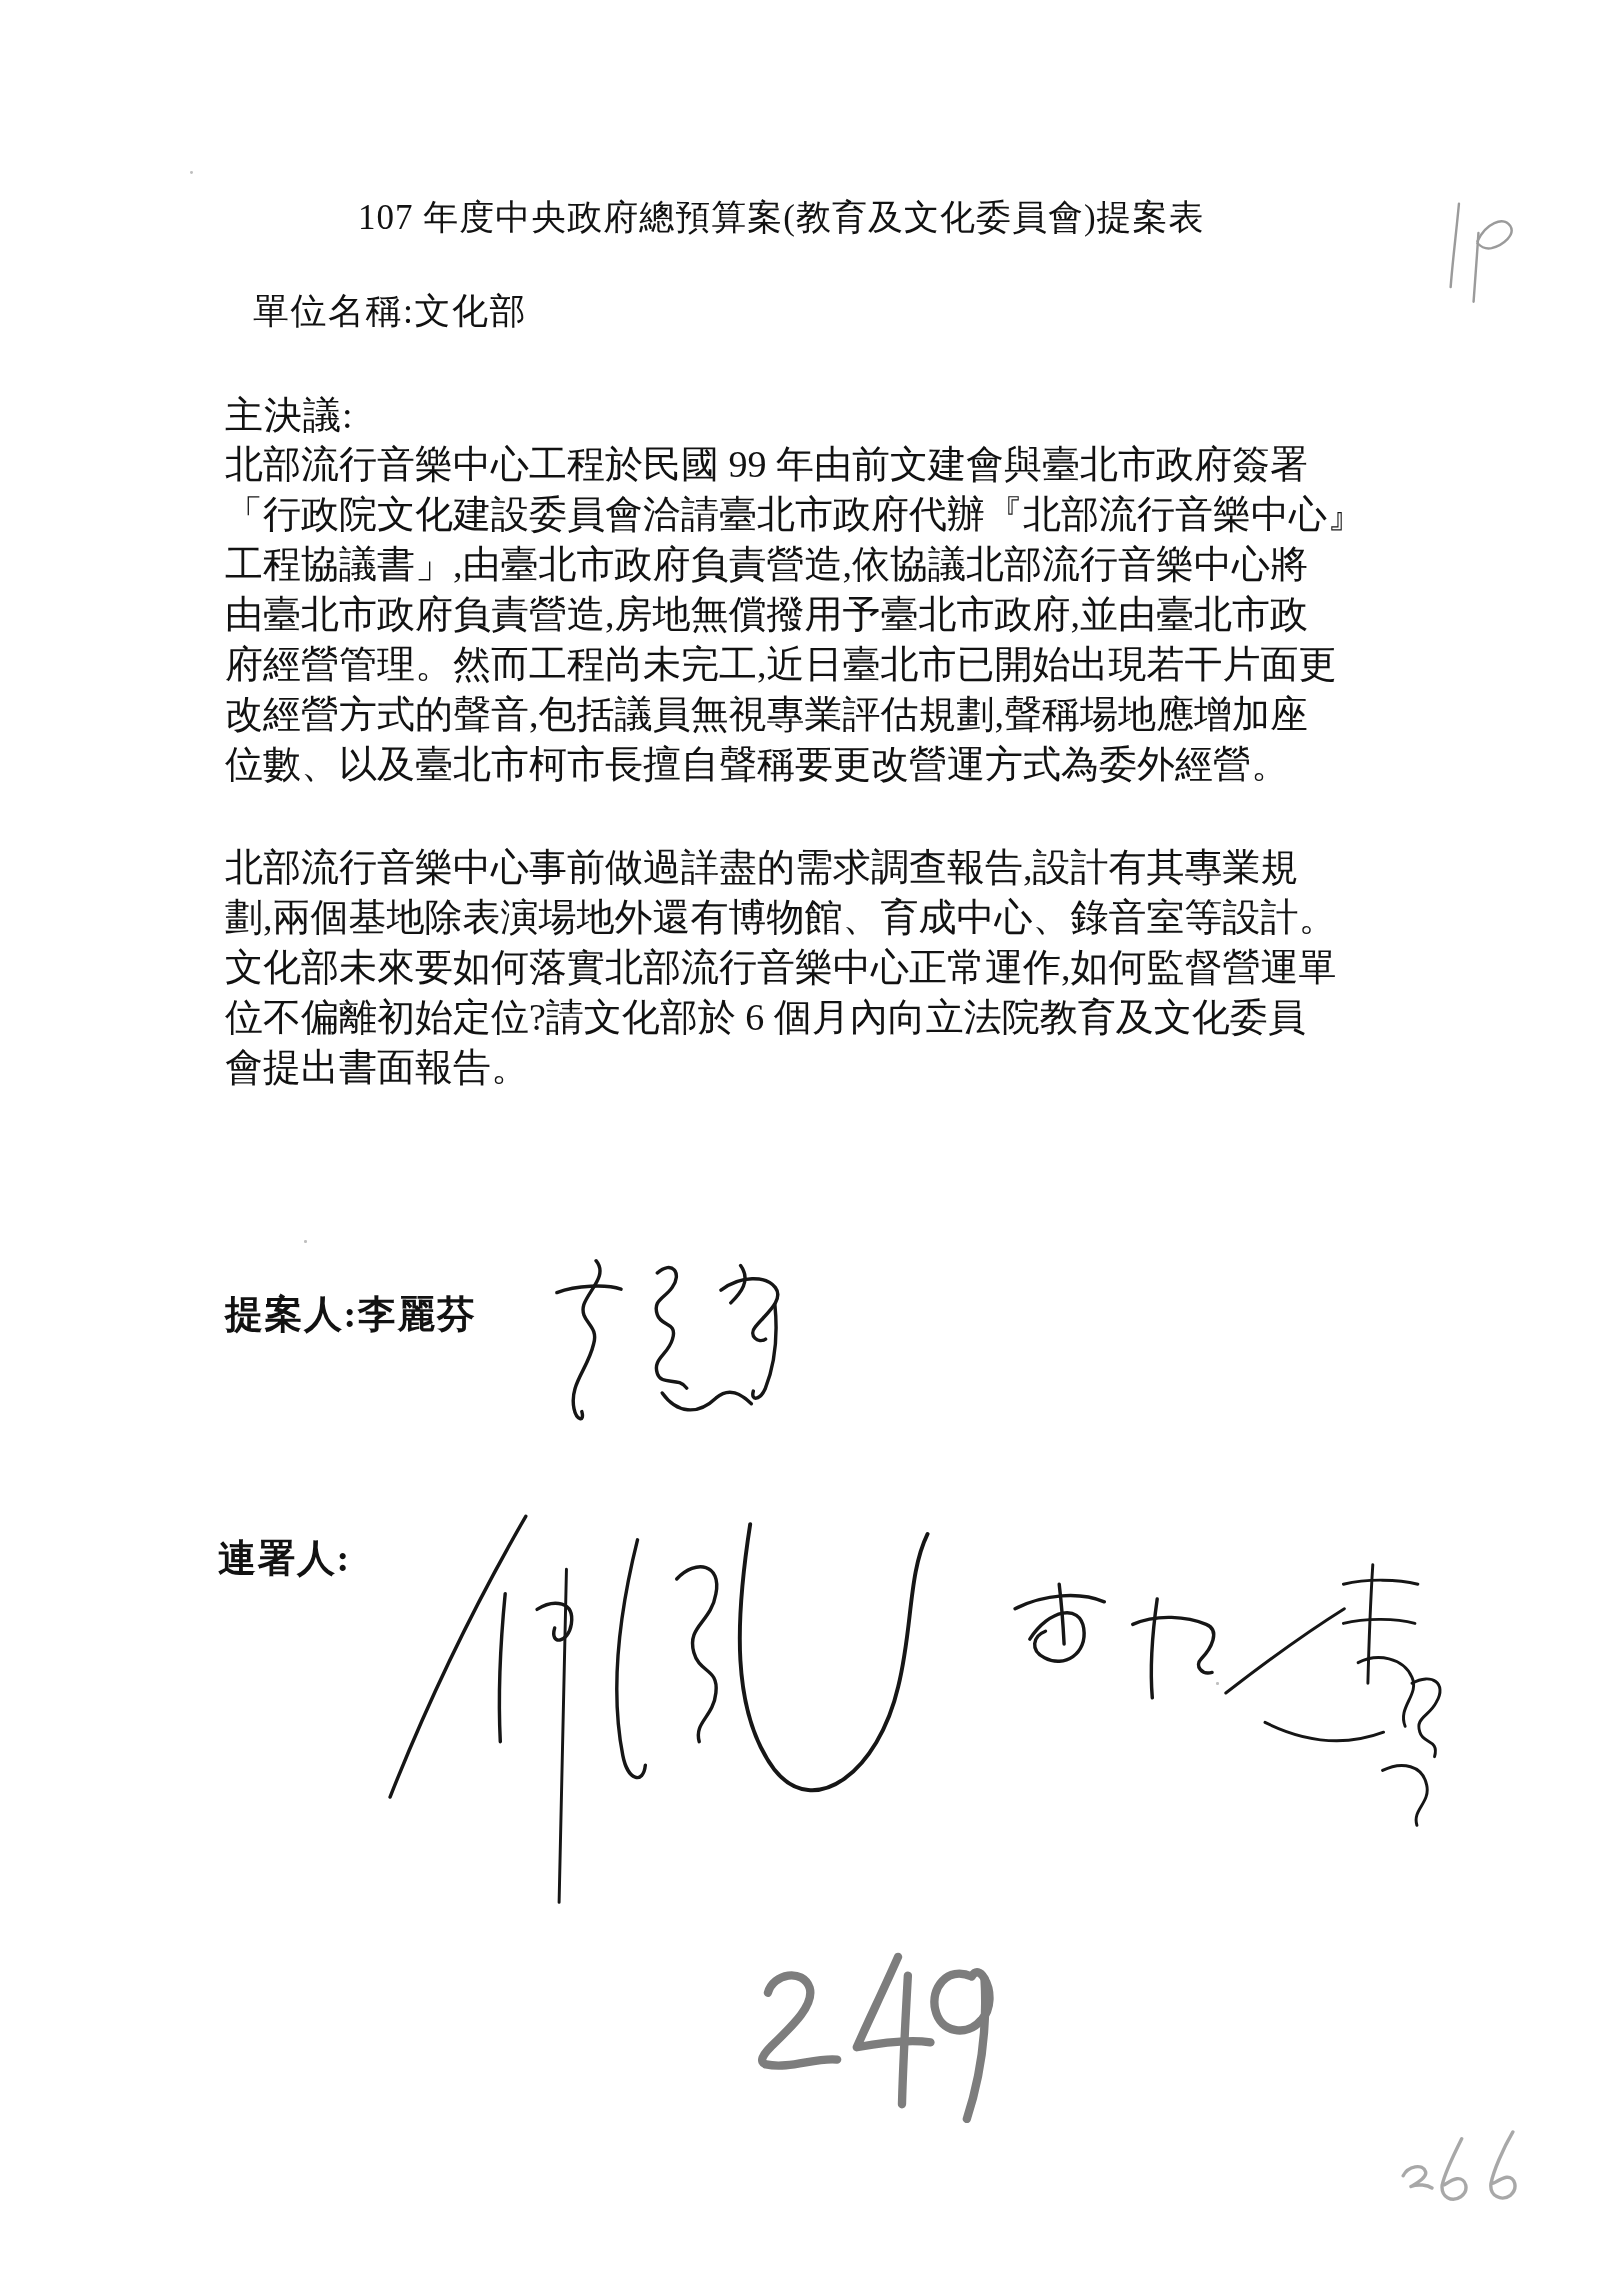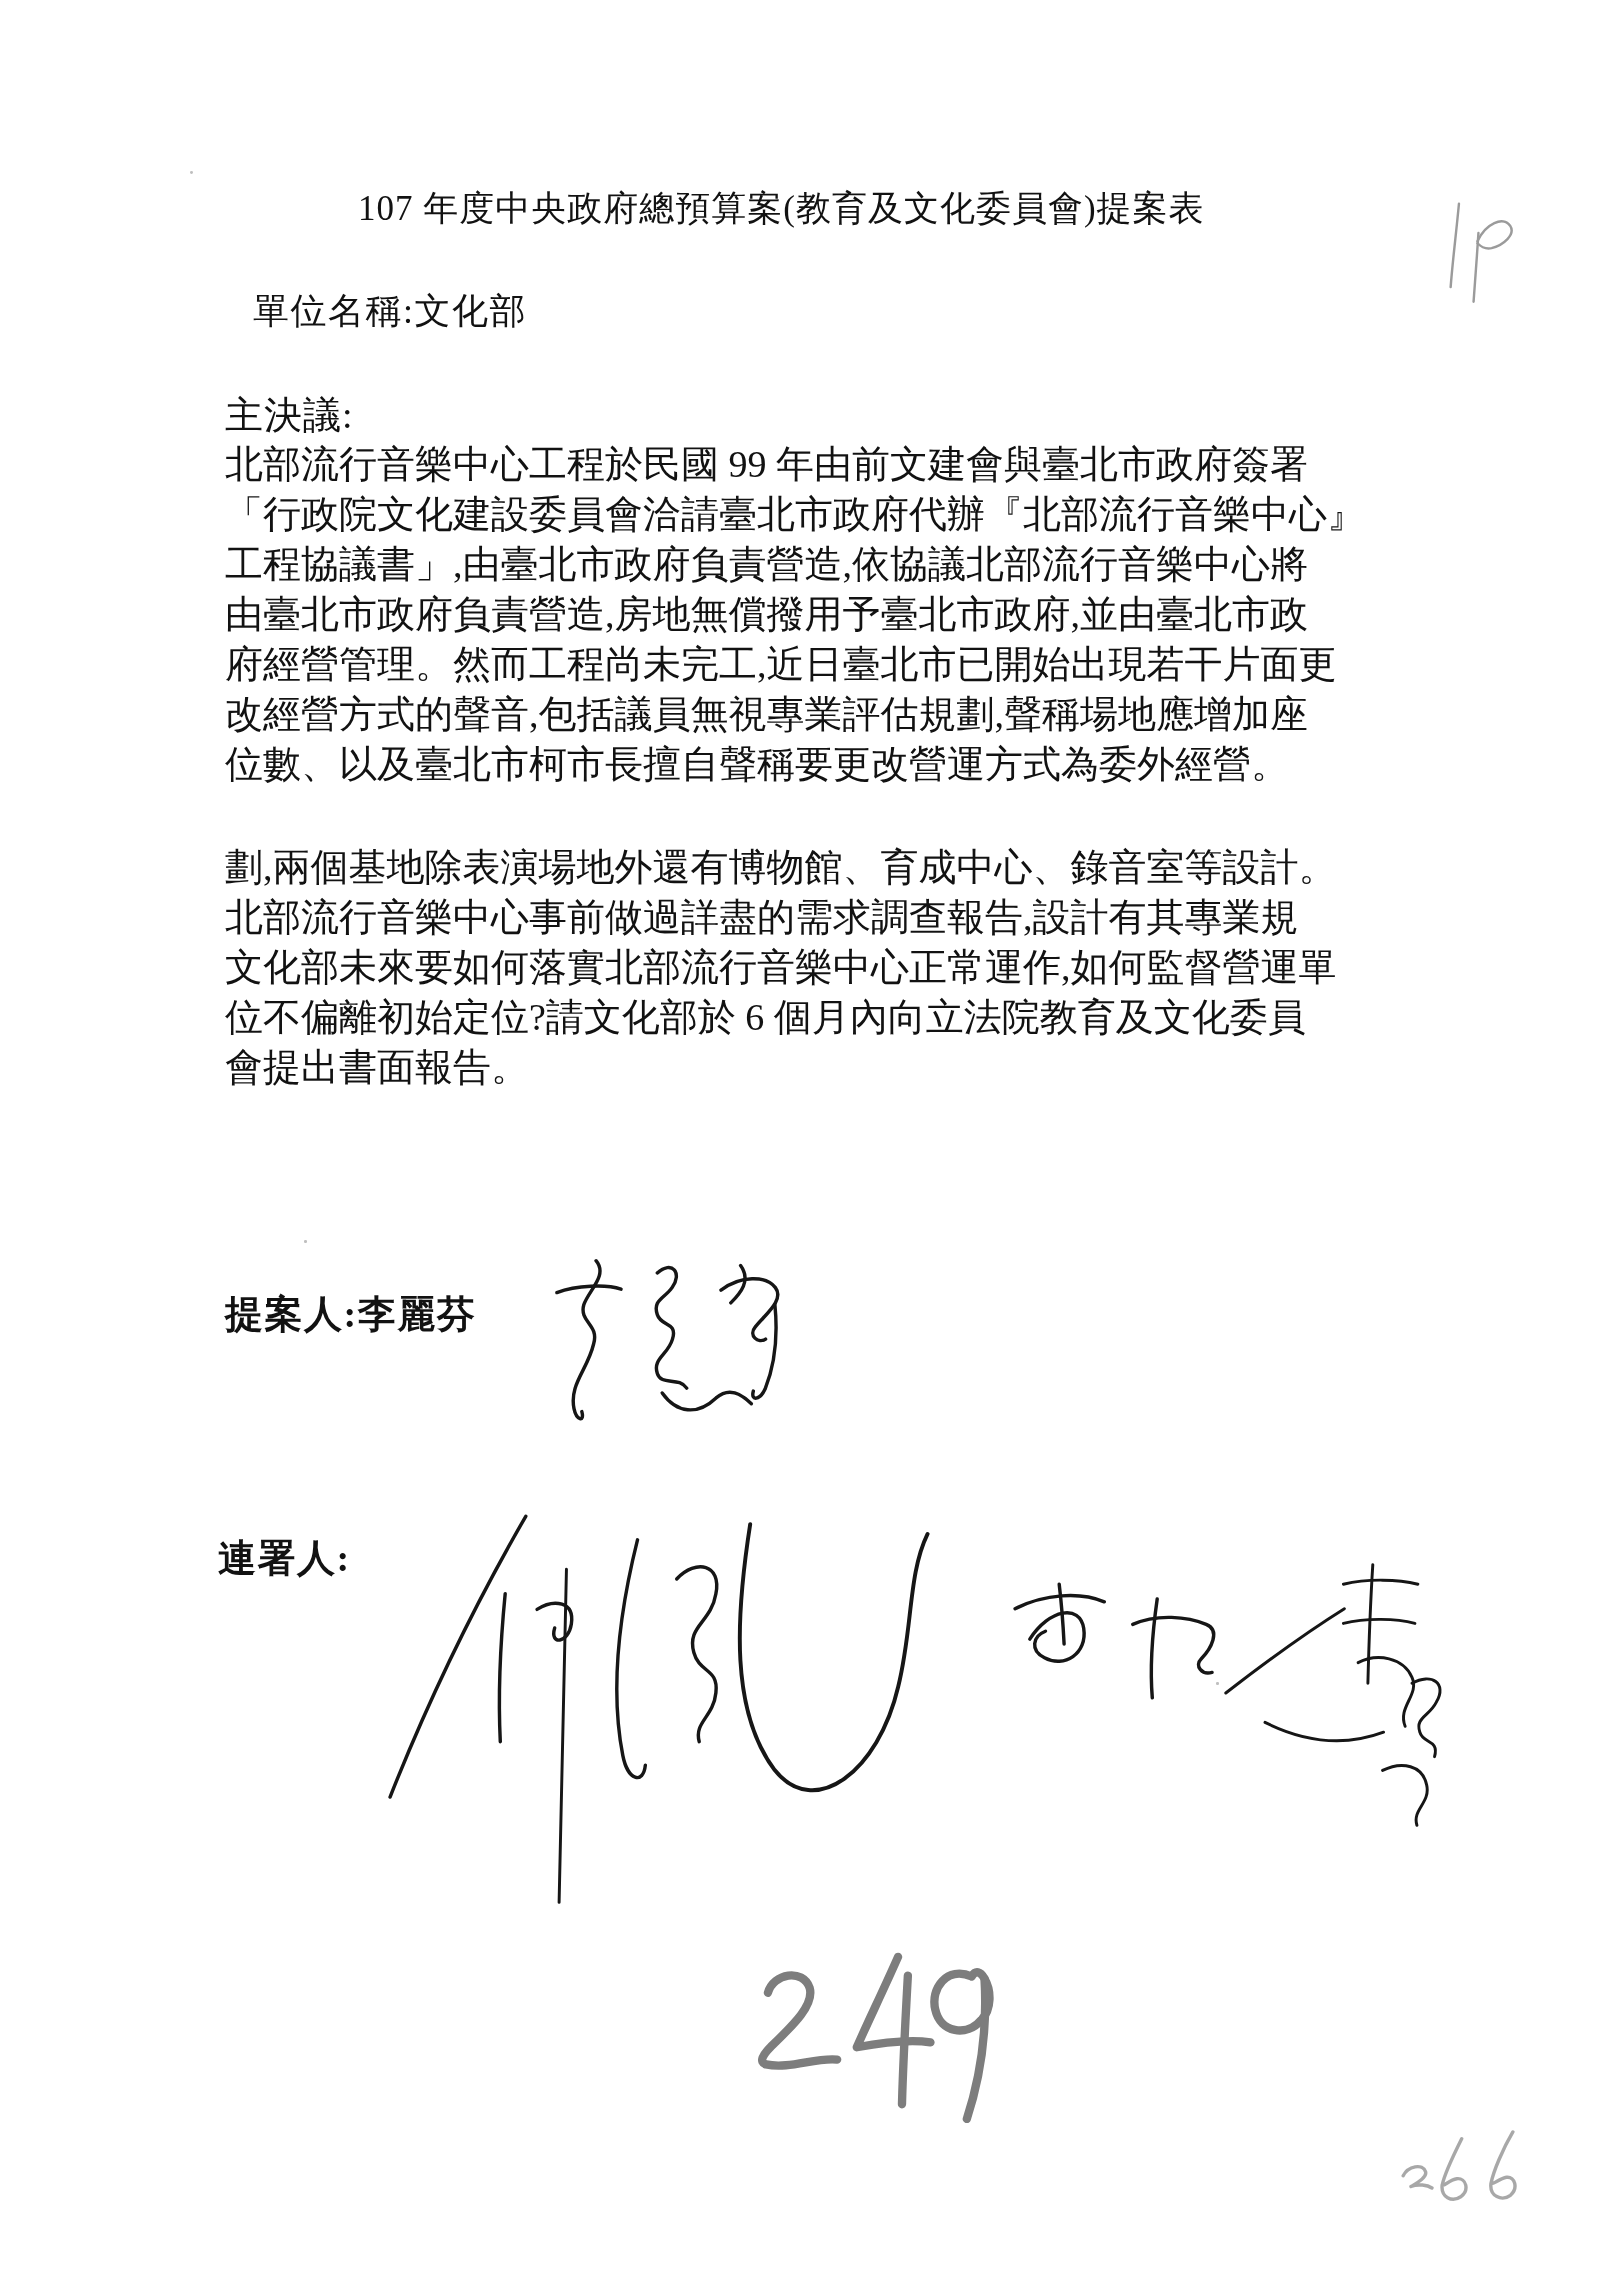--- a/index.html
+++ b/index.html
@@ -5,21 +5,21 @@
   html,body{margin:0;padding:0;background:#e8e8e8;}
   .page{
     position:relative;
     width:1624px;height:2295px;
     background:#ffffff;
     overflow:hidden;
     font-family:"Liberation Serif","DejaVu Serif",serif;
     color:#121212;
   }
   .title{
-    position:absolute;left:358px;top:185px;
+    position:absolute;left:358px;top:194px;
     font-size:35px;letter-spacing:1px;white-space:nowrap;text-align:right;
   }
   .unit-line{
     position:absolute;left:253px;top:287px;
     font-size:36px;letter-spacing:1.5px;white-space:nowrap;
   }
   .resolution-heading{
     position:absolute;left:225px;top:390px;
     font-size:38px;font-weight:normal;letter-spacing:1px;white-space:nowrap;
   }
@@ -63,22 +63,22 @@
     <div class="line">北部流行音樂中心工程於民國 99 年由前文建會與臺北市政府簽署</div>
     <div class="line">「行政院文化建設委員會洽請臺北市政府代辦『北部流行音樂中心』</div>
     <div class="line">工程協議書」,由臺北市政府負責營造,依協議北部流行音樂中心將</div>
     <div class="line">由臺北市政府負責營造,房地無償撥用予臺北市政府,並由臺北市政</div>
     <div class="line">府經營管理。然而工程尚未完工,近日臺北市已開始出現若干片面更</div>
     <div class="line">改經營方式的聲音,包括議員無視專業評估規劃,聲稱場地應增加座</div>
     <div class="line">位數、以及臺北市柯市長擅自聲稱要更改營運方式為委外經營。</div>
   </div>
 
   <div class="para para2">
+    <div class="line">北部流行音樂中心事前做過詳盡的需求調查報告,設計有其專業規</div>
     <div class="line">劃,兩個基地除表演場地外還有博物館、育成中心、錄音室等設計。</div>
-    <div class="line">北部流行音樂中心事前做過詳盡的需求調查報告,設計有其專業規</div>
     <div class="line">文化部未來要如何落實北部流行音樂中心正常運作,如何監督營運單</div>
     <div class="line">位不偏離初始定位?請文化部於 6 個月內向立法院教育及文化委員</div>
     <div class="line">會提出書面報告。</div>
   </div>
 
   <div class="proposer-line">提案人:李麗芬</div>
 
   <div class="cosigner-label">連署人:</div>
 
   <div class="sig" style="left:510px;top:1246px;width:275px;height:196px;">

